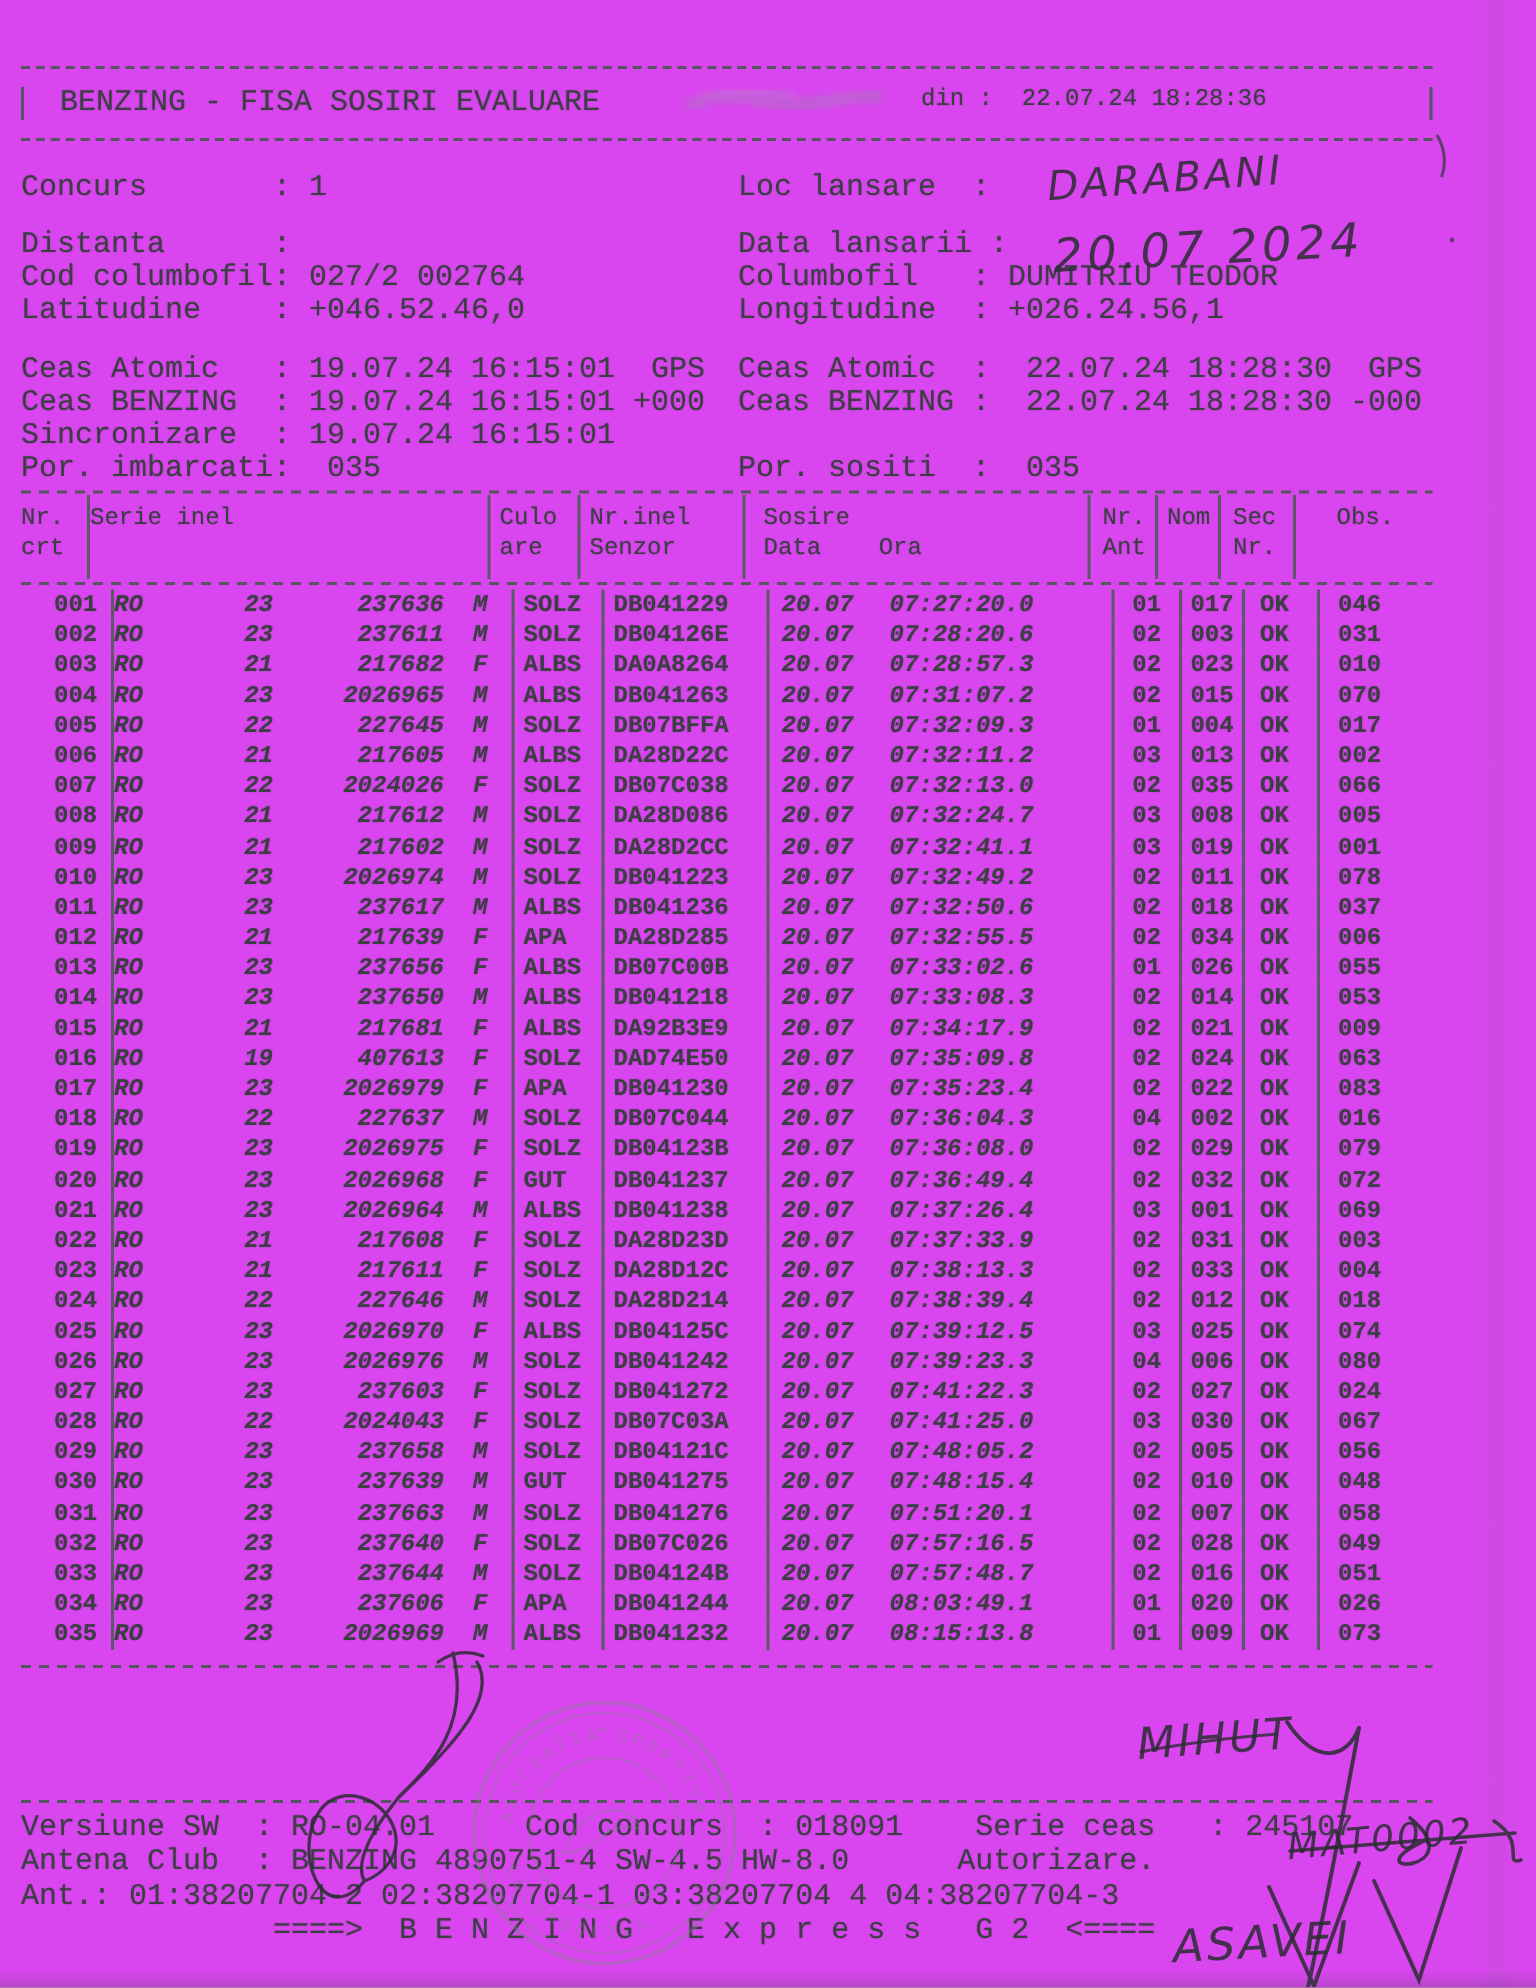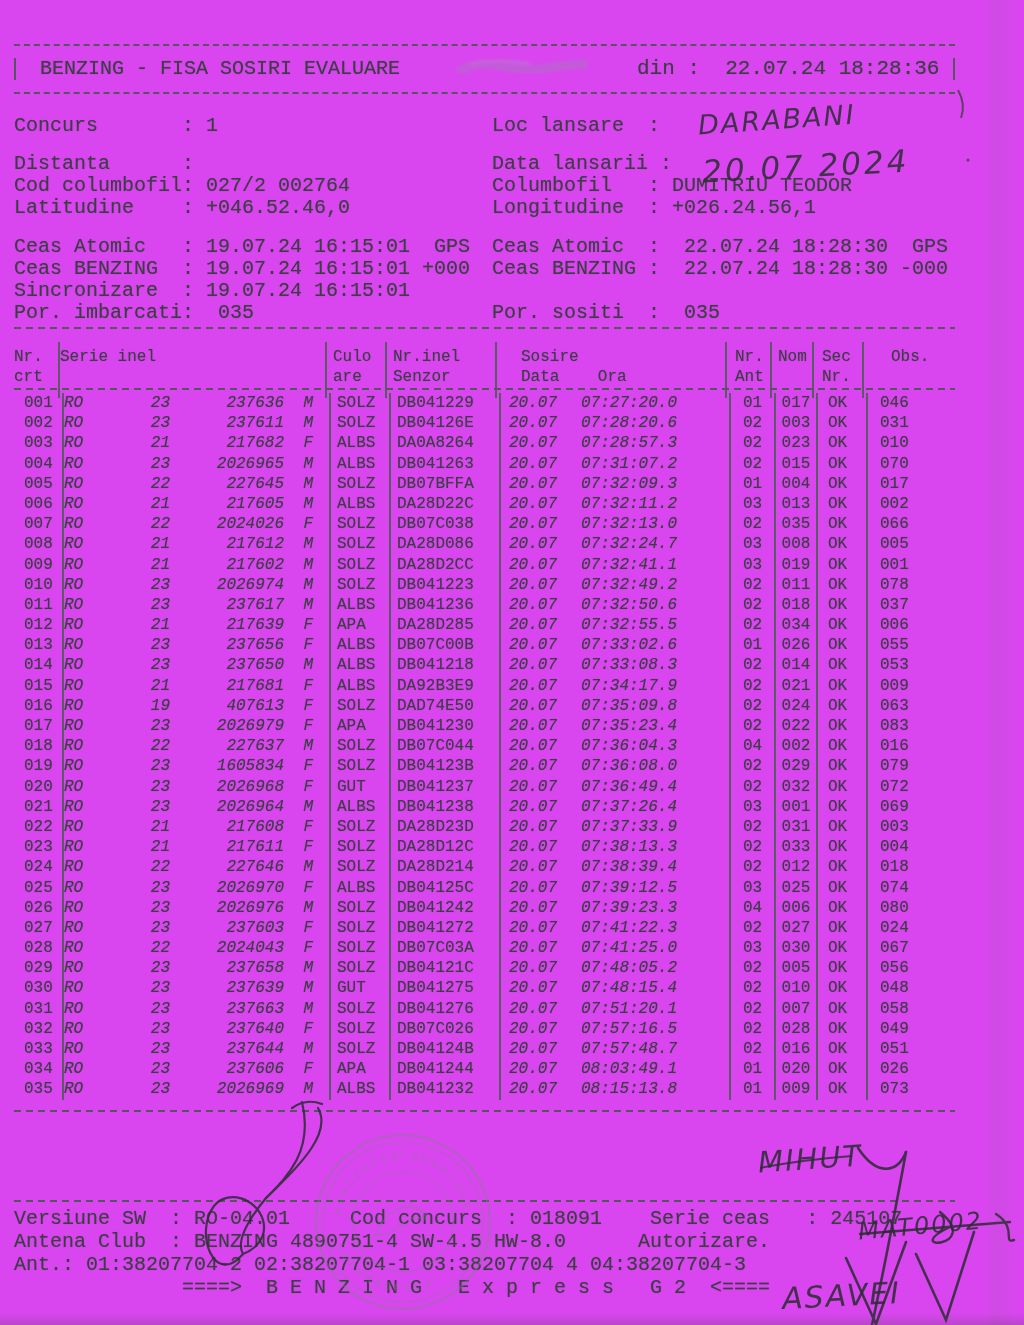--- a/index.html
+++ b/index.html
@@ -5,31 +5,31 @@
   html,body{margin:0;padding:0;background:#9a9a9a;}
   .paper{position:relative;width:1024px;height:1325px;background:#d946ef;overflow:hidden;
          font-family:"Liberation Mono","DejaVu Sans Mono",monospace;color:#3d3d44;}
   .ln{position:absolute;font-size:20px;line-height:22px;white-space:pre;
       text-shadow:0 0 1px rgba(60,60,70,.45);}
   
   .hbox{position:absolute;left:14px;top:44px;width:941px;height:46px;
         border-top:2px dashed #55555e;border-bottom:2px dashed #55555e;}
   .hbox .pipe{position:absolute;top:12px;width:2px;height:22px;background:#55555e;}
   .hbox .title{position:absolute;left:26px;top:11px;font-size:20px;text-shadow:0 0 1px rgba(60,60,70,.5);}
-  .hbox .din{position:absolute;left:600px;top:11px;font-size:21px;white-space:pre;text-shadow:0 0 1px rgba(60,60,70,.5);margin-left:23px;}
+  .hbox .din{position:absolute;left:600px;top:11px;font-size:16px;white-space:pre;text-shadow:0 0 1px rgba(60,60,70,.5);}
   
   .dash{position:absolute;left:14px;width:941px;height:2px;
         background:repeating-linear-gradient(90deg,#55555e 0 7px,transparent 7px 12px);}
   
   .tbl{position:absolute;left:14px;top:327px;width:948px;font-size:16px;}
   .thead{position:absolute;top:3px;left:0;width:941px;height:56px;display:grid;
-         grid-template-columns:44px 267px 60px 110px 230px 45px 42px 50px 1fr;margin-top:12px;}
+         grid-template-columns:44px 267px 60px 110px 230px 45px 42px 50px 1fr;}
   .thead>div{padding-top:5px;line-height:20px;white-space:pre;text-shadow:0 0 1px rgba(60,60,70,.45);}
   .bdr{border-left:2px solid #5a5a64;}
-  .tbody{position:absolute;top:66px;left:4px;width:941px;}
+  .tbody{position:absolute;top:66px;left:16px;width:941px;font-weight:bold;}
   .trow{display:grid;grid-template-columns:44px 267px 60px 110px 230px 45px 42px 50px 1fr;
         height:20.2px;line-height:20.2px;white-space:pre;text-shadow:0 0 1px rgba(60,60,70,.45);}
   .c{overflow:hidden;}
   .c.nr{padding-left:6px;}
   .serie{display:grid;grid-template-columns:70px 50px 100px 1fr;}
   .serie .country{}
   .serie .year{text-align:right;padding-right:14px;}
   .serie .ring{text-align:right;}
   .serie .sex{text-align:right;padding-right:16px;}
   .c.culo{padding-left:6px;}
@@ -78,21 +78,21 @@
   <div class="ln" style="left:492px;top:258px">Ceas BENZING :  22.07.24 18:28:30 -000</div>
   <div class="ln" style="left:492px;top:302px">Por. sositi  :  035</div>
 
   <div class="tbl">
     <div class="dash" style="left:0;top:0"></div>
     <div class="thead">
       <div><span>Nr.</span><br><span>crt</span></div>
       <div class="bdr" style=""><span>Serie inel</span></div>
       <div class="bdr" style="padding-left:6px"><span>Culo</span><br><span>are</span></div>
       <div class="bdr" style="padding-left:6px"><span>Nr.inel</span><br><span>Senzor</span></div>
-      <div class="bdr" style="padding-left:24px"><span>Sosire</span><br><span>Data    Ora</span></div>
+      <div class="bdr" style="padding-left:12px"><span>Sosire</span><br><span>Data    Ora</span></div>
       <div class="bdr" style="padding-left:8px"><span>Nr.</span><br><span>Ant</span></div>
       <div class="bdr" style="padding-left:6px"><span>Nom</span></div>
       <div class="bdr" style="padding-left:8px"><span>Sec</span><br><span>Nr.</span></div>
       <div class="bdr" style="padding-left:27px"><span>Obs.</span></div>
     </div>
     <div class="dash" style="left:0;top:61px"></div>
     <div class="tbody">
 
         <div class="trow">
           <span class="c nr">001</span>
@@ -378,21 +378,21 @@
           </span>
           <span class="c ant bdr">04</span>
           <span class="c nom bdr">002</span>
           <span class="c sec bdr">OK</span>
           <span class="c obs bdr">016</span>
         </div>
 
         <div class="trow">
           <span class="c nr">019</span>
           <span class="c serie bdr">
-            <i class="country">RO</i><i class="year">23</i><i class="ring">1605834</i><i class="sex">F</i>
+            <i class="country">RO</i><i class="year">23</i><i class="ring">2026975</i><i class="sex">F</i>
           </span>
           <span class="c culo bdr">SOLZ</span>
           <span class="c senz bdr">DB04123B</span>
           <span class="c sos bdr">
             <i>20.07</i><i>07:36:08.0</i>
           </span>
           <span class="c ant bdr">02</span>
           <span class="c nom bdr">029</span>
           <span class="c sec bdr">OK</span>
           <span class="c obs bdr">079</span>

